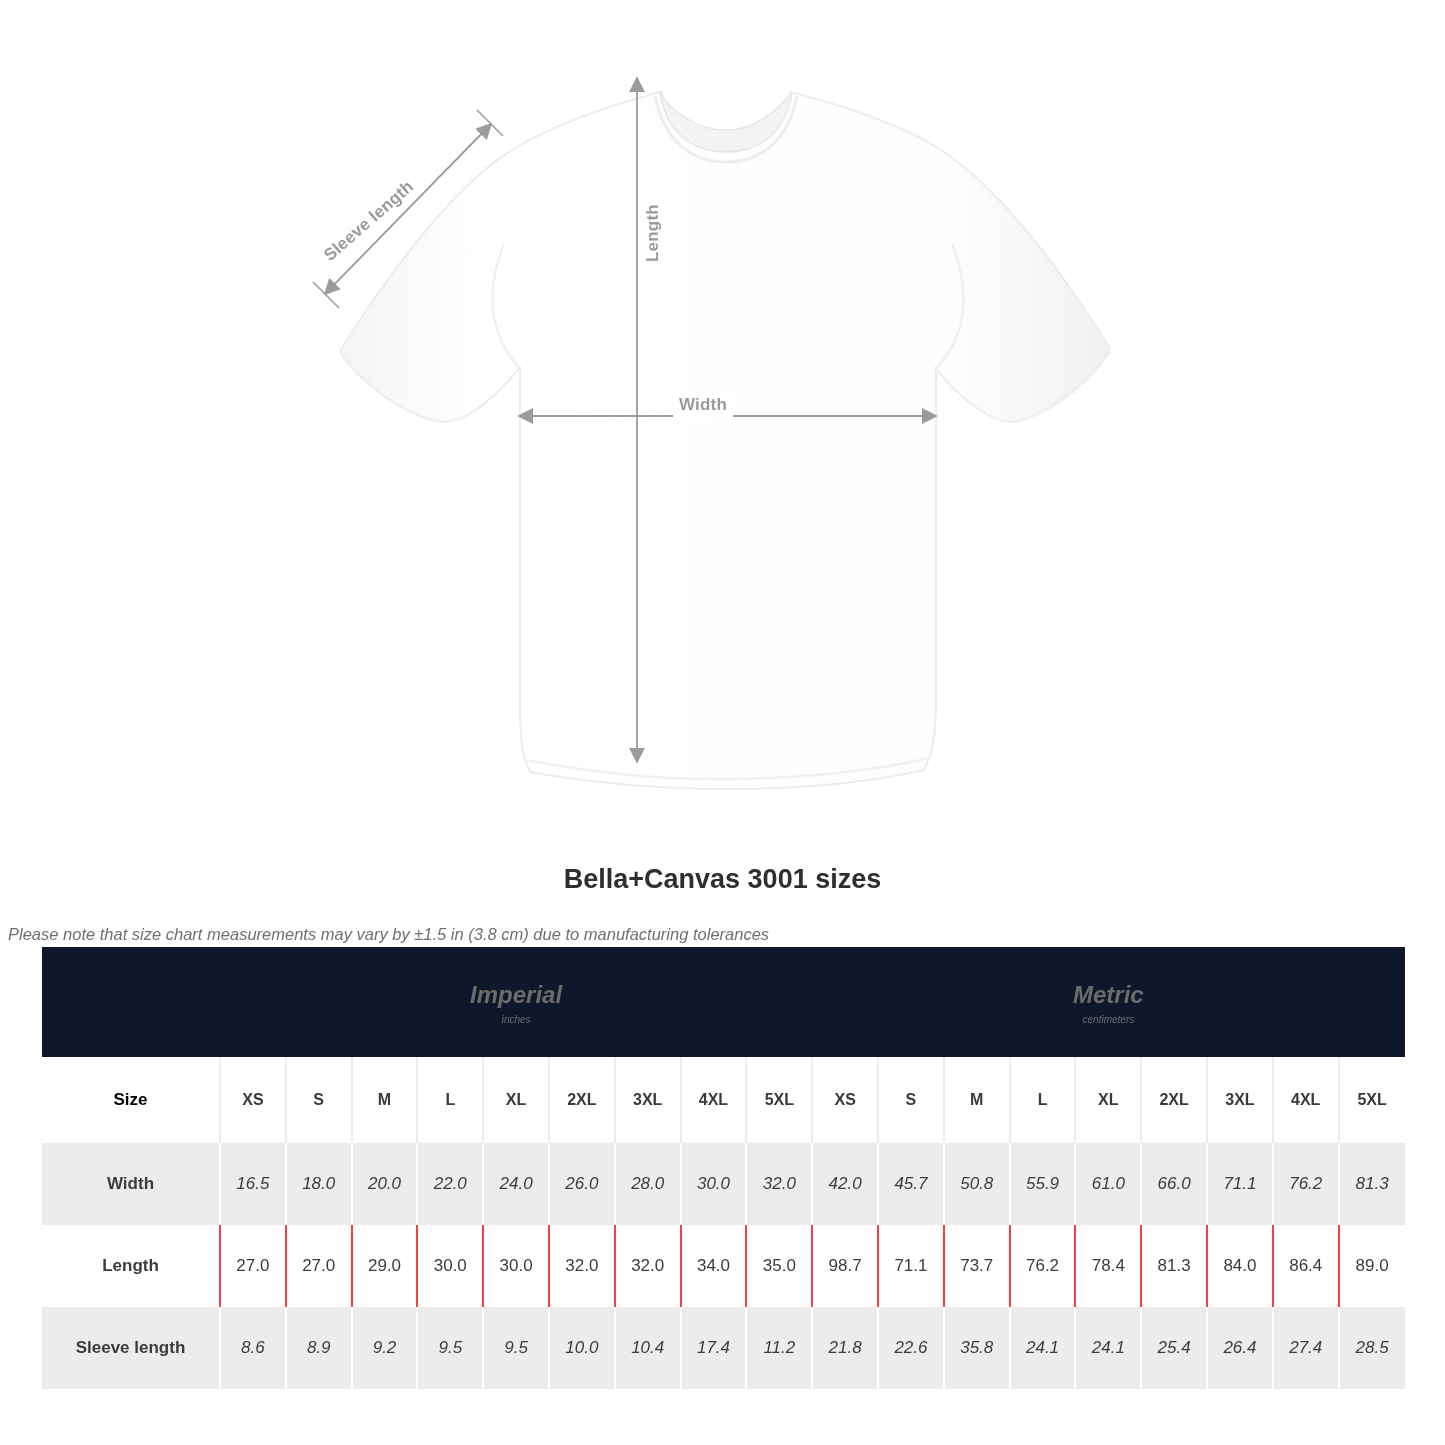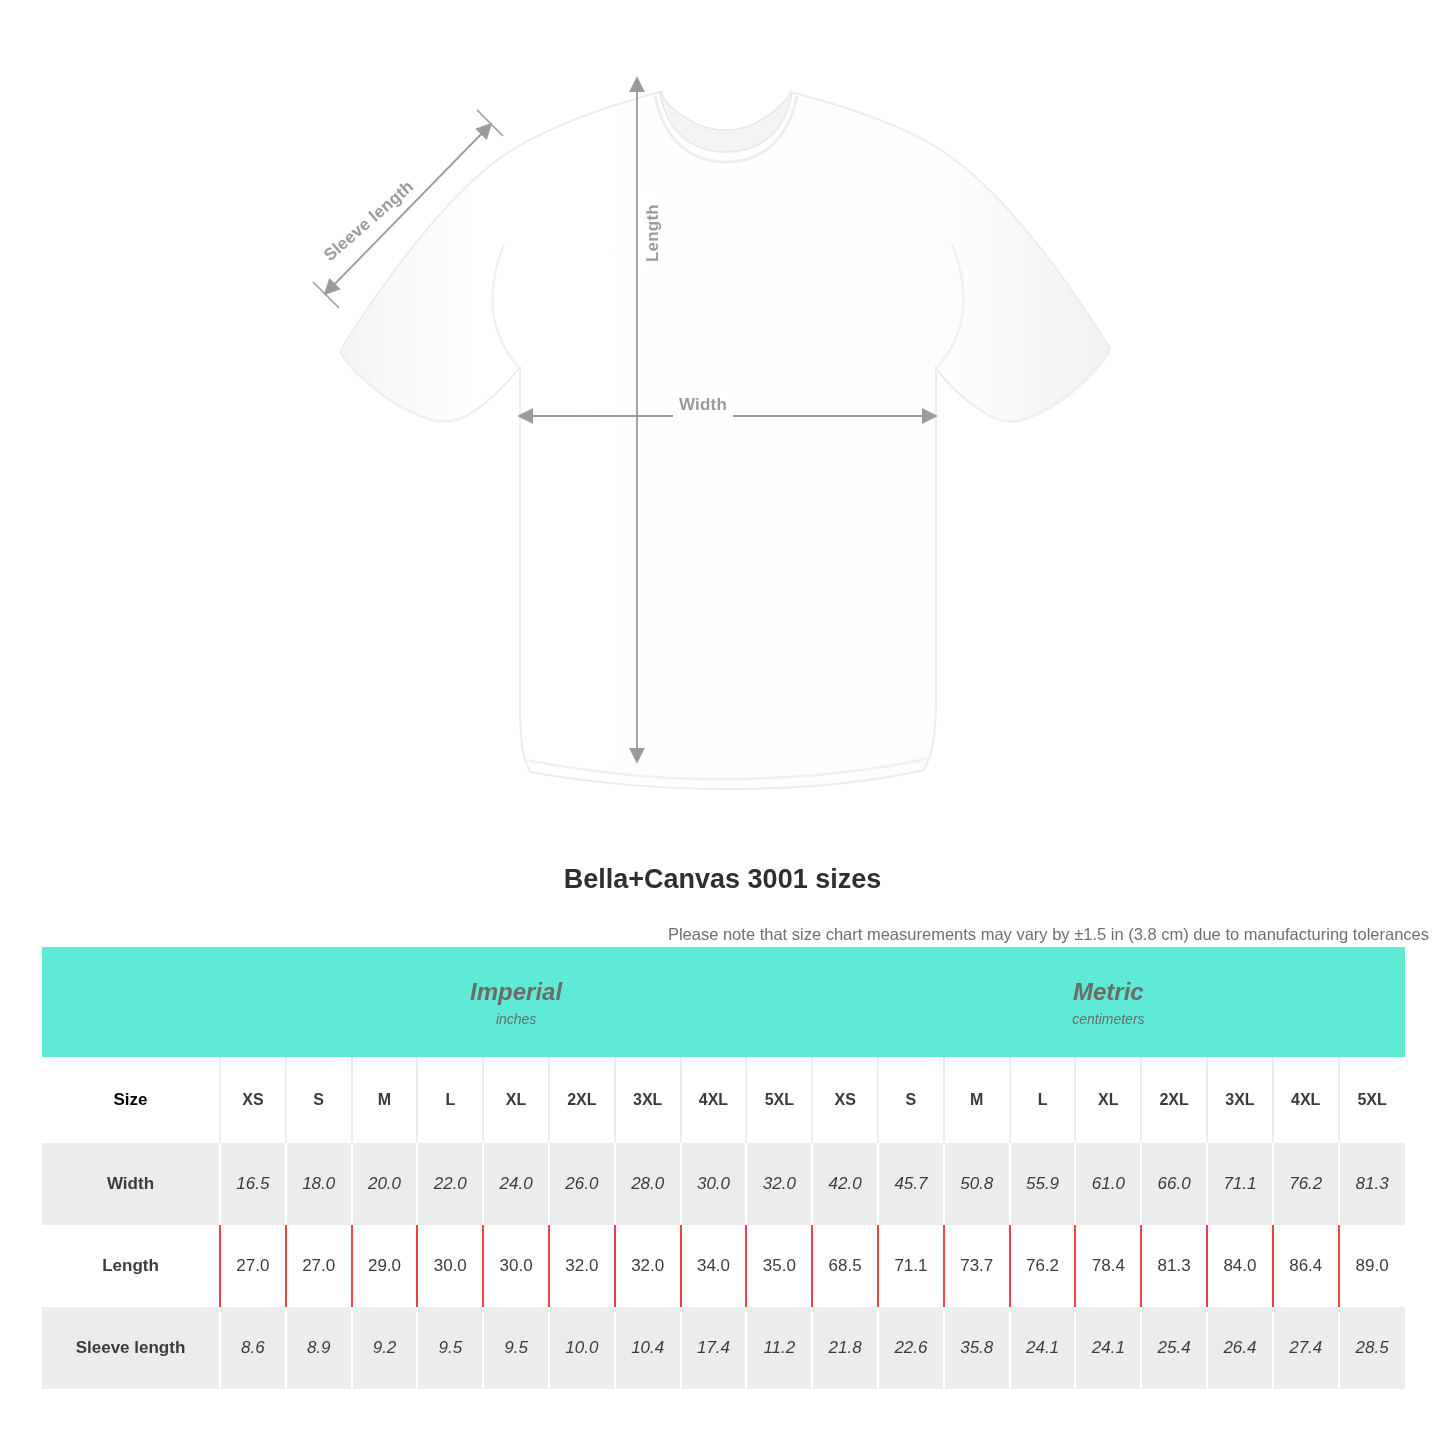--- a/index.html
+++ b/index.html
@@ -68,24 +68,25 @@
   
   .chart-title {
     text-align: center;
     font-size: 27px;
     font-weight: bold;
     color: #2f2f2f;
     margin: 16px;
     padding-top: 18px;
   }
   .chart-note {
-    text-align: right;
+    text-align: left;
     font-size: 16.5px;
+    font-style: italic;
     color: #6f6f6f;
-    margin: 16px;
+    margin: 8px;
     padding-top: 14px;
   }
 
   
   .table-wrap {
     position: absolute;
     left: 42px;
     top: 947px;
     width: 1362px;
   }
@@ -95,31 +96,31 @@
     table-layout: fixed;
   }
   table.size-table td, table.size-table th {
     padding: 0;
     margin: 0;
     text-align: center;
     vertical-align: middle;
   }
   .unit-row td {
     height: 110px;
-    background: #5eead4;
+    background: #0f172a;
   }
   .unit-title {
     font-size: 24px;
     font-style: italic;
     font-weight: bold;
     color: #6b6b6b;
     line-height: 1.25;
   }
   .unit-sub {
-    font-size: 14px;
+    font-size: 10px;
     font-style: italic;
     color: #6b6b6b;
     padding-top: 4px;
   }
   .head-row td {
     height: 86px;
     background: #ffffff;
     font-size: 16px;
     font-weight: bold;
     color: #3a3a3a;
@@ -308,21 +309,21 @@
           <td class="rowlabel">Length</td>
           <td class="cell-sep">27.0</td>
           <td class="cell-sep">27.0</td>
           <td class="cell-sep">29.0</td>
           <td class="cell-sep">30.0</td>
           <td class="cell-sep">30.0</td>
           <td class="cell-sep">32.0</td>
           <td class="cell-sep">32.0</td>
           <td class="cell-sep">34.0</td>
           <td class="cell-sep">35.0</td>
-          <td class="cell-sep">68.5</td>
+          <td class="cell-sep">98.7</td>
           <td class="cell-sep">71.1</td>
           <td class="cell-sep">73.7</td>
           <td class="cell-sep">76.2</td>
           <td class="cell-sep">78.4</td>
           <td class="cell-sep">81.3</td>
           <td class="cell-sep">84.0</td>
           <td class="cell-sep">86.4</td>
           <td class="cell-sep">89.0</td>
         </tr>
 

